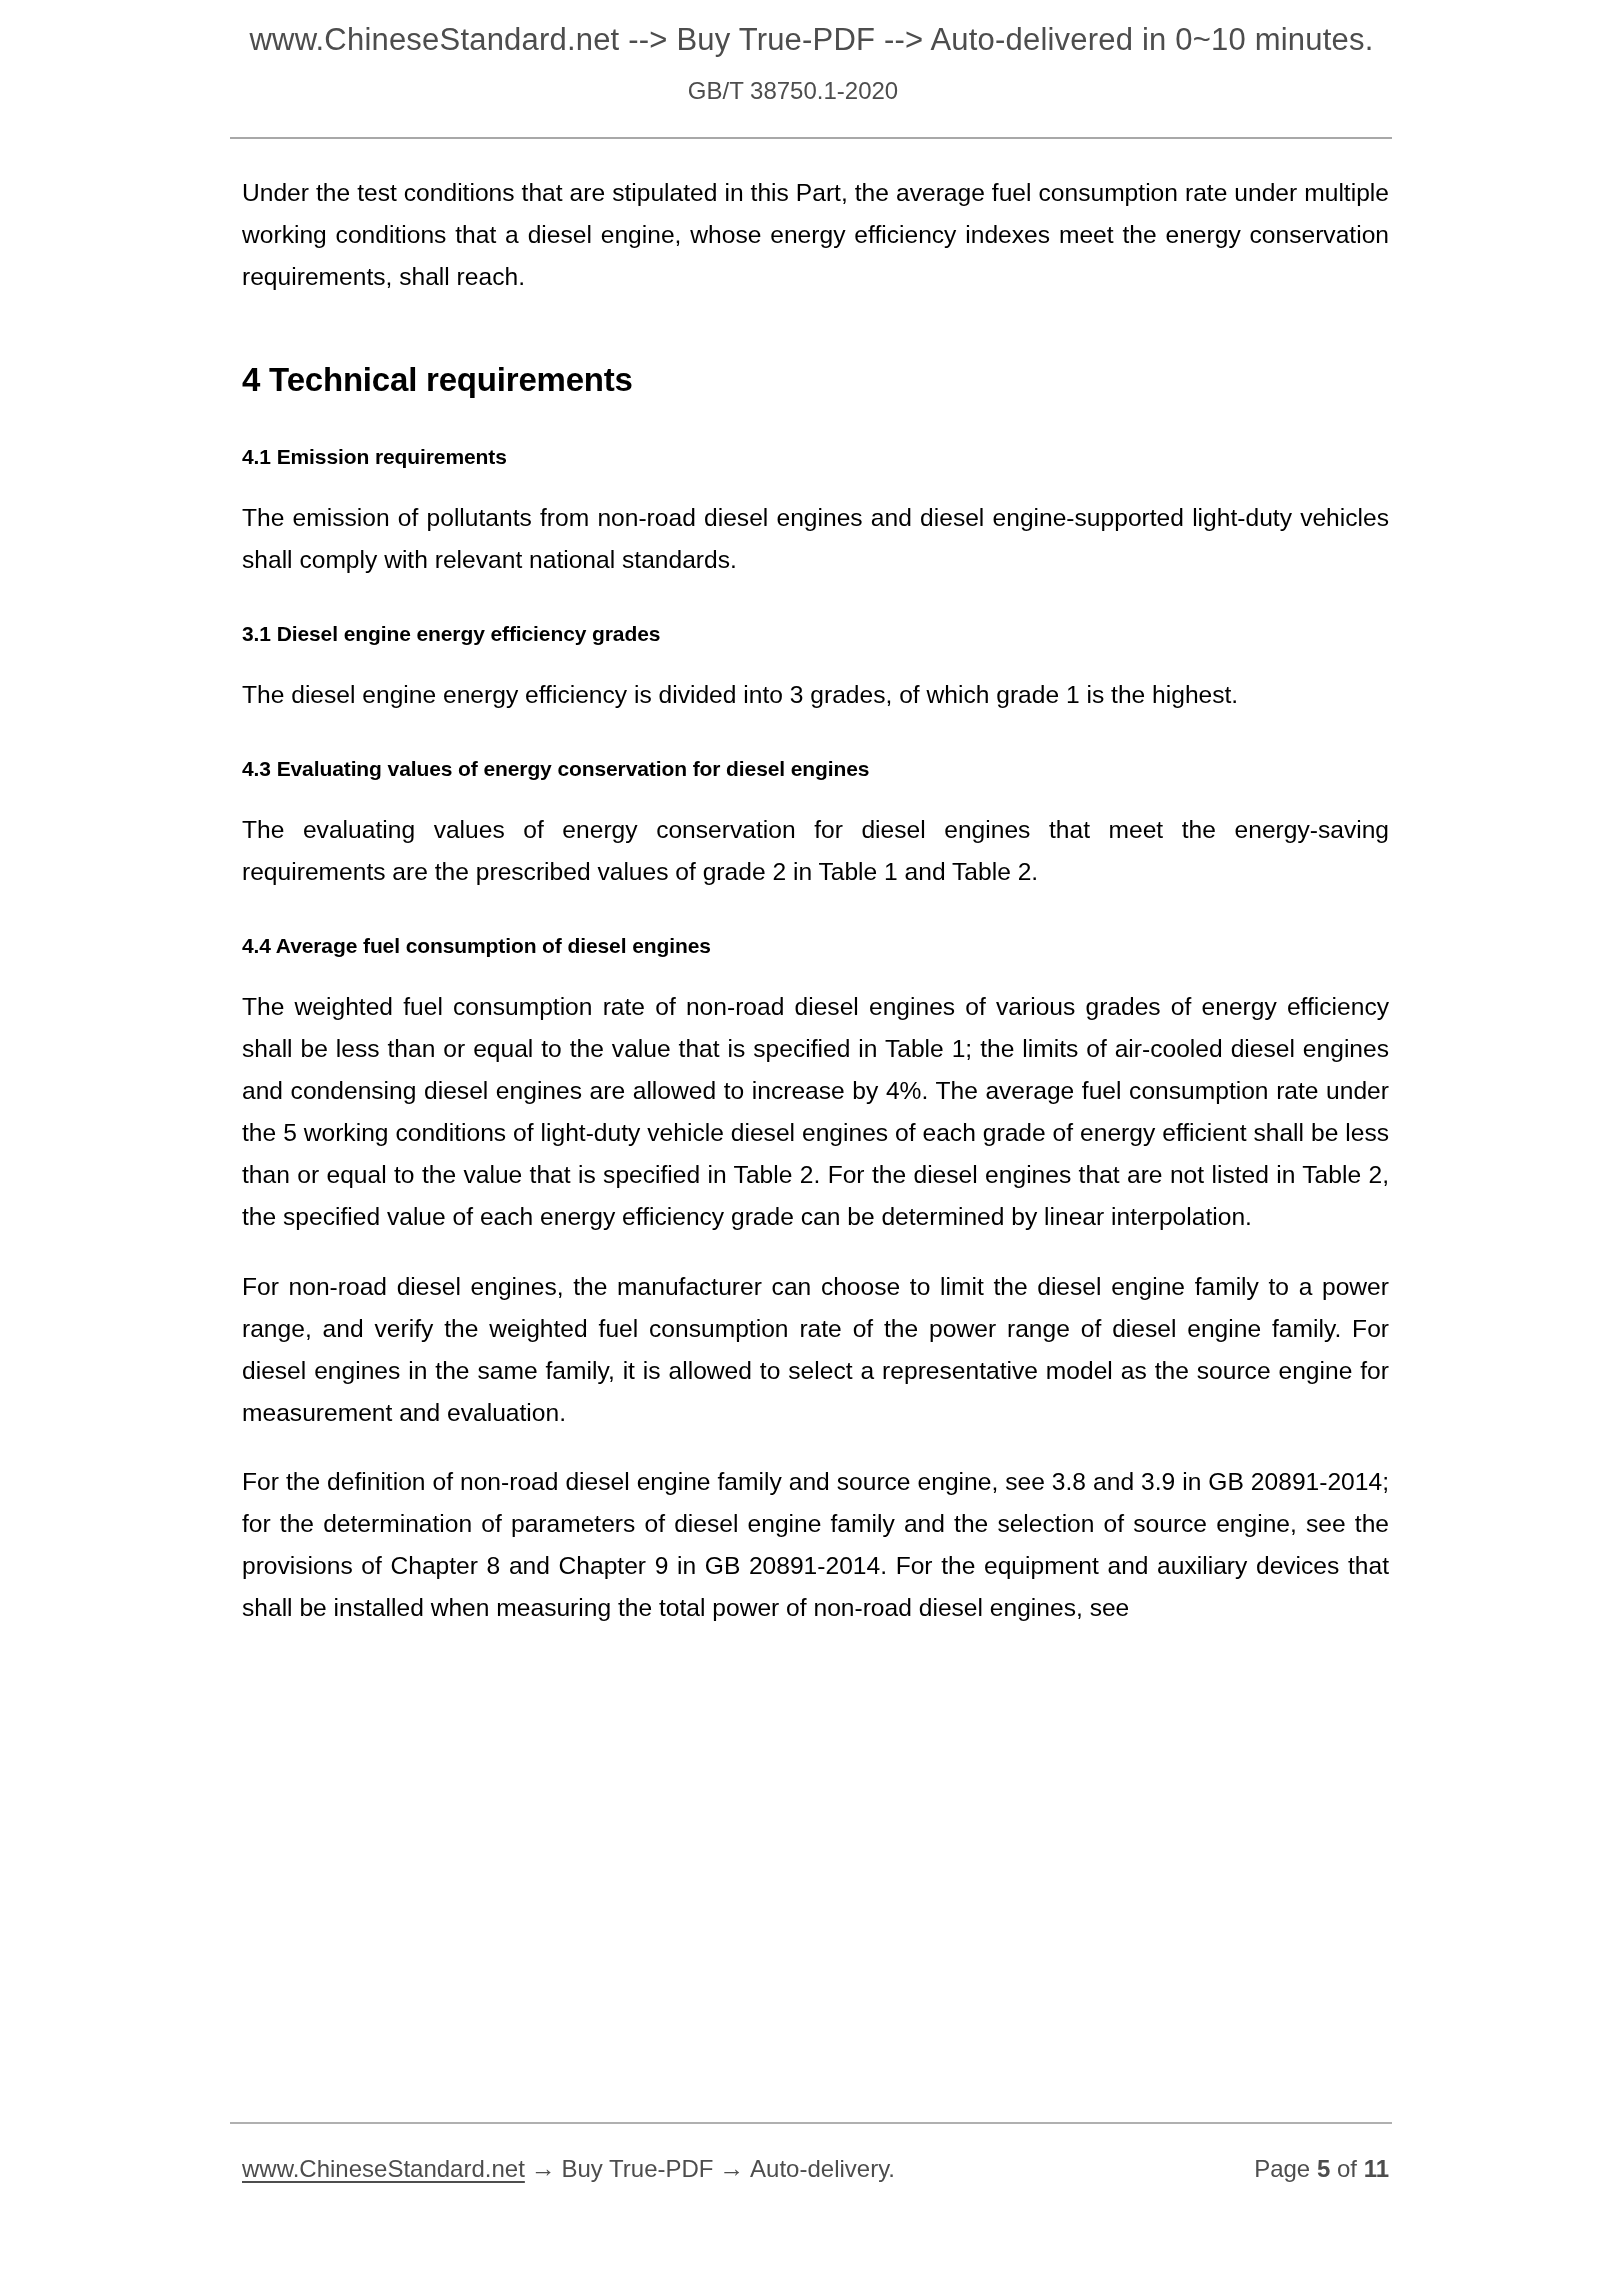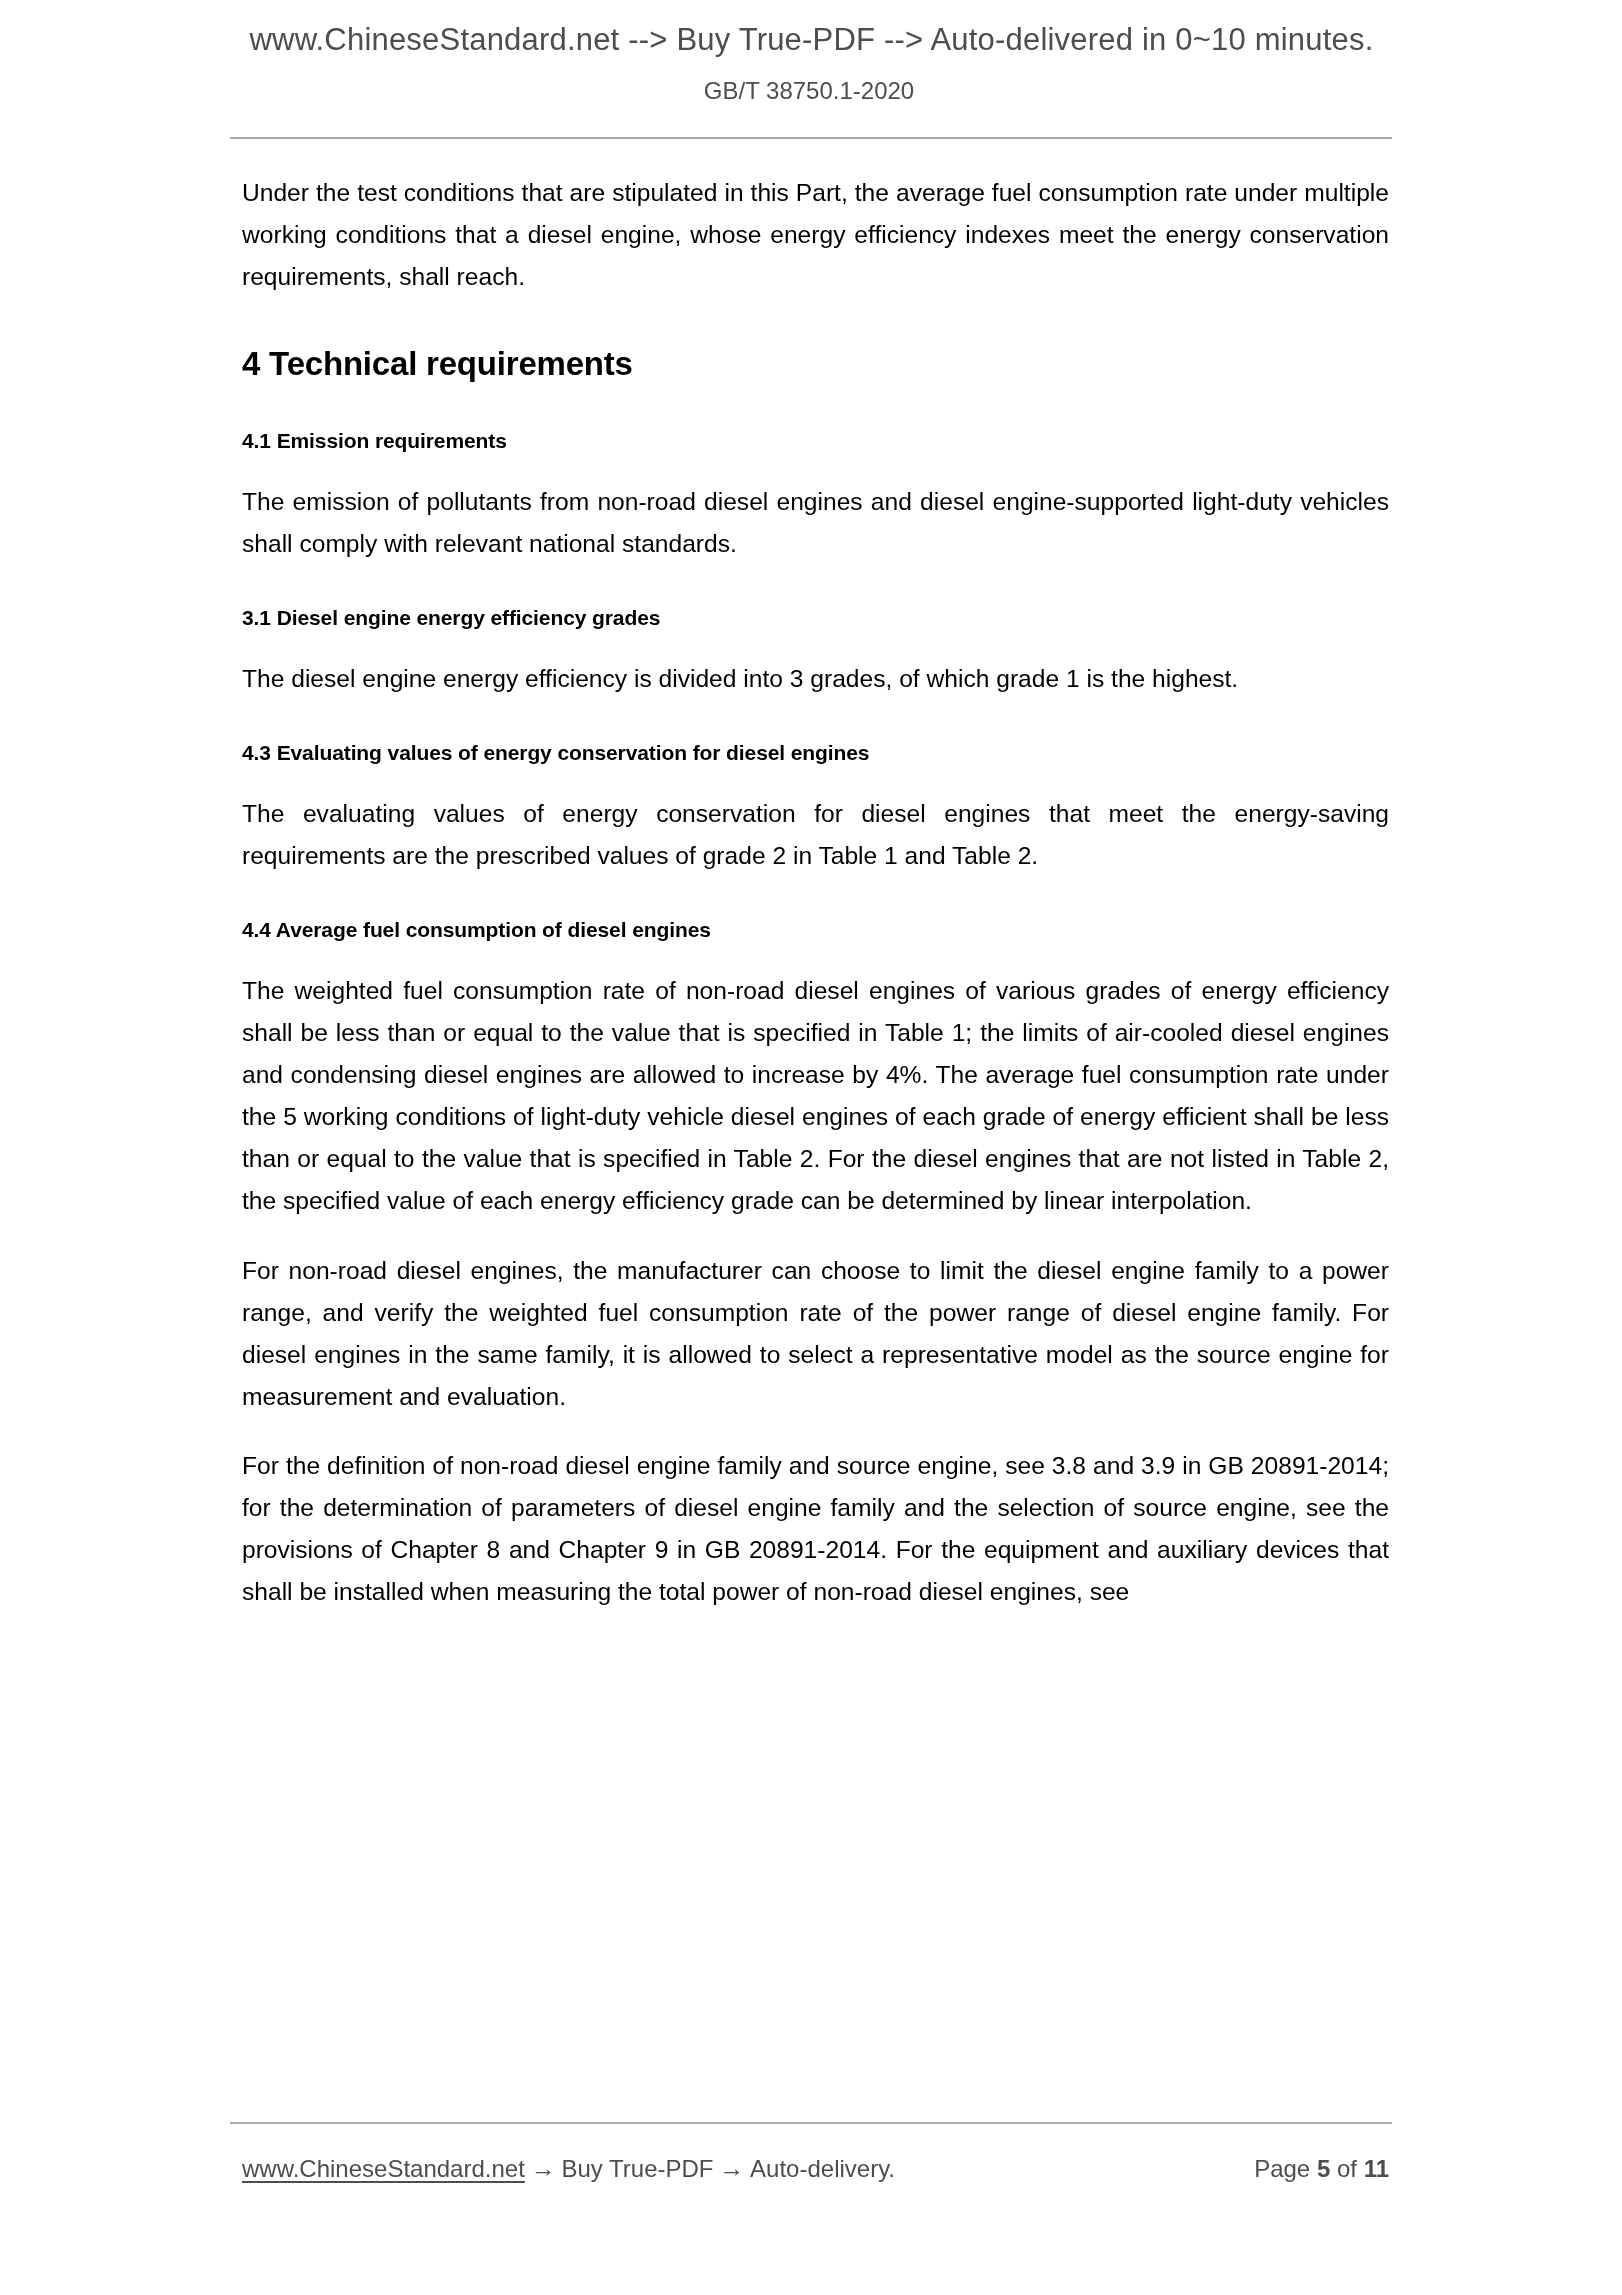--- a/index.html
+++ b/index.html
@@ -35,21 +35,20 @@
   }
   .header-std {
     position: absolute;
     top: 77px;
     left: 0;
     width: 1586px;
     text-align: center;
     color: #4d4d4d;
     font-size: 24px;
     white-space: nowrap;
-    padding-left: 16px;
   }
   .header-rule {
     position: absolute;
     top: 137px;
     left: 230px;
     width: 1162px;
     height: 1.7px;
     background: #a8a8a8;
   }
 
@@ -85,21 +84,21 @@
     margin: 45px 0 0 0;
     color: #000000;
     font-size: 21px;
     font-weight: bold;
     line-height: 35px;
     letter-spacing: -0.1px;
   }
 
   .h1 + .h2 { margin-top: 38px; }
   .h2 + .para { margin-top: 23px; }
-  .para + .h1 { margin-top: 44px; }
+  .para + .h1 { margin-top: 60px; }
   .para + .h2 { margin-top: 35px; }
 
   
   .footer-rule {
     position: absolute;
     top: 2122px;
     left: 230px;
     width: 1162px;
     height: 1.7px;
     background: #b0b0b0;

